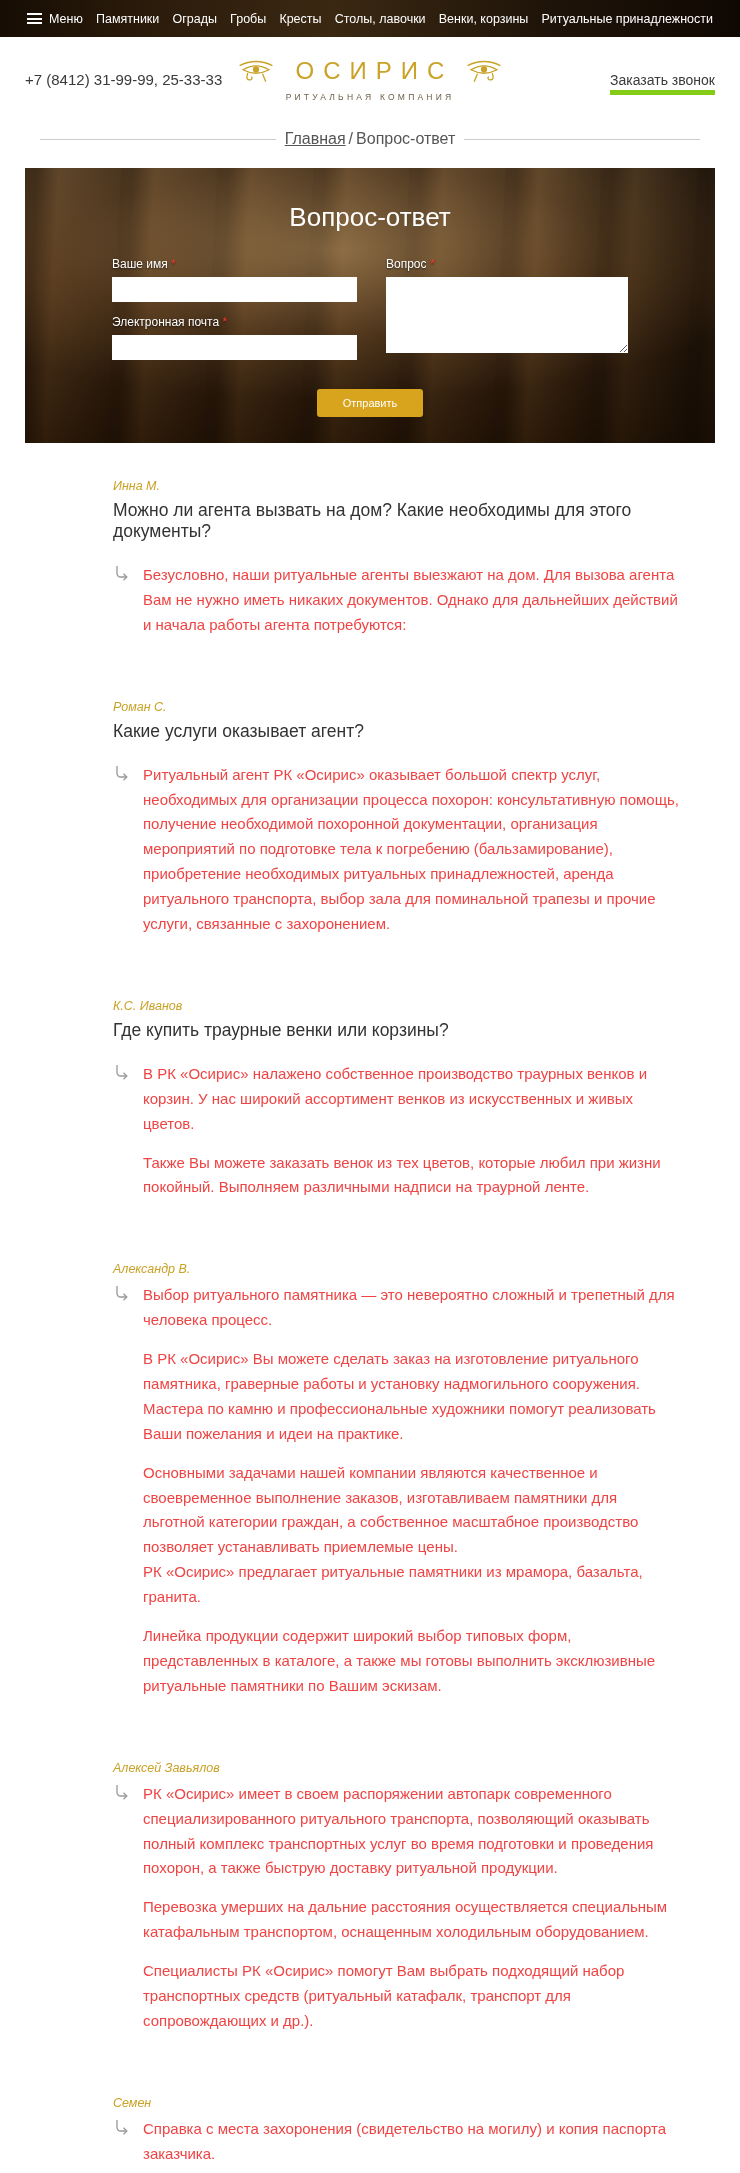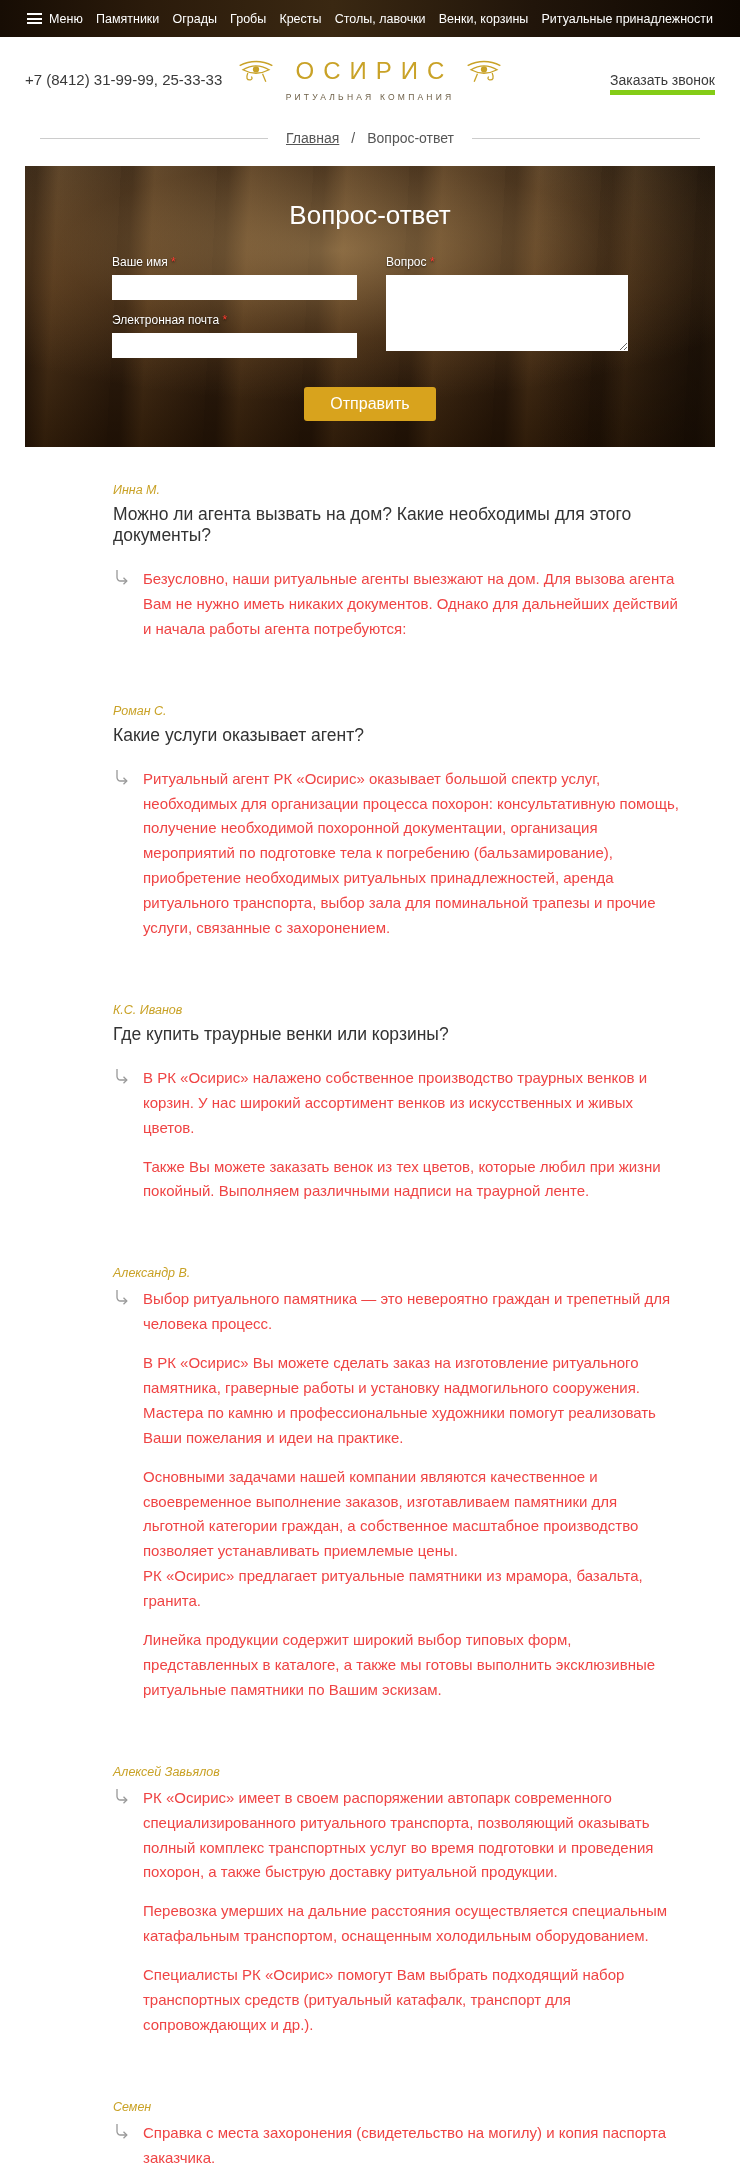--- a/index.html
+++ b/index.html
@@ -32,21 +32,21 @@
   .logo { text-align:center; }
   .logo-row { display:flex; align-items:center; justify-content:flex-end; gap:13px; }
   .logo-title { color:#c9a227; font-size:24px; letter-spacing:9px; margin-left:9px; }
   .eye { display:block; }
   .eye.mirrored { transform: scaleX(-1); }
   .logo-subtitle { color:#6e6048; font-size:8.5px; letter-spacing:3.2px; margin-top:7px; }
   .header-right { flex:1; text-align:right; }
   .callback { font-size:14px; color:#3a3a3a; border-bottom:5px solid #84cc16; padding-bottom:2px; cursor:pointer; }
 
   
-  .breadcrumb { display:flex; align-items:center; gap:18px; margin: 16px 40px 0; font-size:14px; color:#555; }
+  .breadcrumb { display:flex; align-items:center; gap:9px; margin: 16px 40px 0; font-size:16px; color:#555; }
   .breadcrumb .line { flex:1; height:1px; background:#ccc; }
   .bc-home { color:#555; text-decoration:underline; cursor:pointer; }
   .bc-current { color:#555; }
 
   
   .hero {
     margin: 20px 25px 0; padding: 30px 87px 26px; 
     background:
       radial-gradient(95% 75% at 45% 30%, rgba(215,175,115,0.45) 0%, rgba(150,108,60,0.22) 42%, rgba(0,0,0,0) 72%),
       linear-gradient(270deg, rgba(12,7,2,0.55) 0%, rgba(0,0,0,0) 26%),
@@ -56,21 +56,21 @@
   }
   .hero-title { color:#fff; font-size:26px; font-weight:normal; text-align:center; margin:4px 0 24px; }
   .hero-form { display:grid; grid-template-columns: 245px 242px; column-gap:29px; }
   .hero-label { display:block; color:#fff; font-size:12px; margin-bottom:6px; text-shadow:0 1px 2px rgba(0,0,0,.6); }
   .req { color:#ff3b30; }
   .hero-input { width:100%; height:25px; border:none; background:#fff; margin-bottom:13px; padding:0 7px; font-size:13px; }
   .hero-textarea { width:100%; height:76px; border:none; background:#fff; resize:vertical; padding:5px 7px; font-size:13px; }
   .submit-row { grid-column: 1 / -1; text-align:center; margin-top:16px; }
   .submit-btn {
     background:#d8a31d; color:#fff; border:none; border-radius:3px;
-    padding: 8px 26px; font-size:16px; cursor:pointer;
+    padding: 8px 26px; font-size:11px; cursor:pointer;
     font-family:"Liberation Sans", sans-serif;
   }
 
   
   .qa-wrap { margin: 36px 60px 0 113px; }
   .qa-item { margin-bottom: 62px; }
   .qa-author { color:#c9a227; font-style:italic; font-size:12.5px; margin-bottom:7px; }
   .qa-question { font-size:17.5px; font-weight:normal; color:#333; margin:0 0 21px; }
   .qa-answer { display:flex; gap:14px; }
   .qa-arrow { width:16px; flex:0 0 16px; padding-top:2px; }
@@ -251,21 +251,21 @@
     <div class="qa-author">Александр В.</div>
     <div class="qa-answer">
       <span class="qa-arrow">
         <svg width="16" height="17" viewBox="0 0 16 17">
           <path d="M4 1 v7.5 a3.5 3.5 0 0 0 3.5 3.5 h6" stroke="#999" stroke-width="1.3" fill="none"></path>
           <path d="M10.5 8.8 L13.8 12 L10.5 15.2" stroke="#999" stroke-width="1.3" fill="none"></path>
         </svg>
       </span>
       <div class="qa-body">
         <div>
-  <p class="qa-paragraph">Выбор ритуального памятника — это невероятно граждан и трепетный для человека процесс.</p>
+  <p class="qa-paragraph">Выбор ритуального памятника — это невероятно сложный и трепетный для человека процесс.</p>
 
   <p class="qa-paragraph">В РК «Осирис» Вы можете сделать заказ на изготовление ритуального памятника, граверные работы и установку надмогильного сооружения. Мастера по камню и профессиональные художники помогут реализовать Ваши пожелания и идеи на практике.</p>
 
   <p class="qa-paragraph">Основными задачами нашей компании являются качественное и своевременное выполнение заказов, изготавливаем памятники для льготной категории граждан, а собственное масштабное производство позволяет устанавливать приемлемые цены.
 РК «Осирис» предлагает ритуальные памятники из мрамора, базальта, гранита.</p>
 
   <p class="qa-paragraph">Линейка продукции содержит широкий выбор типовых форм, представленных в каталоге, а также мы готовы выполнить эксклюзивные ритуальные памятники по Вашим эскизам.</p>
 </div>
 
       </div>

